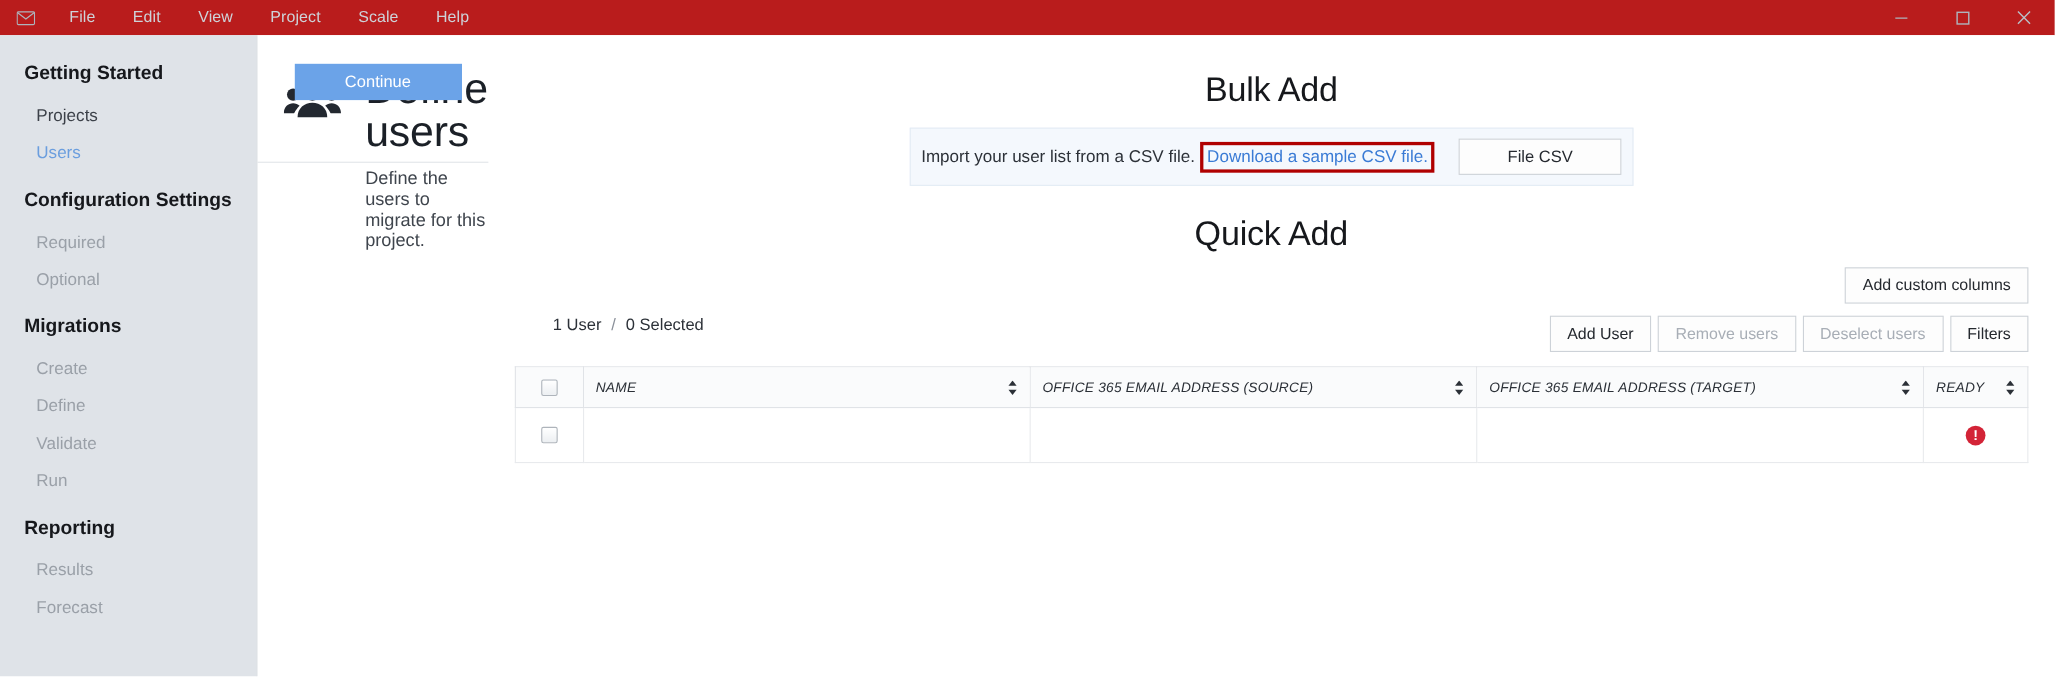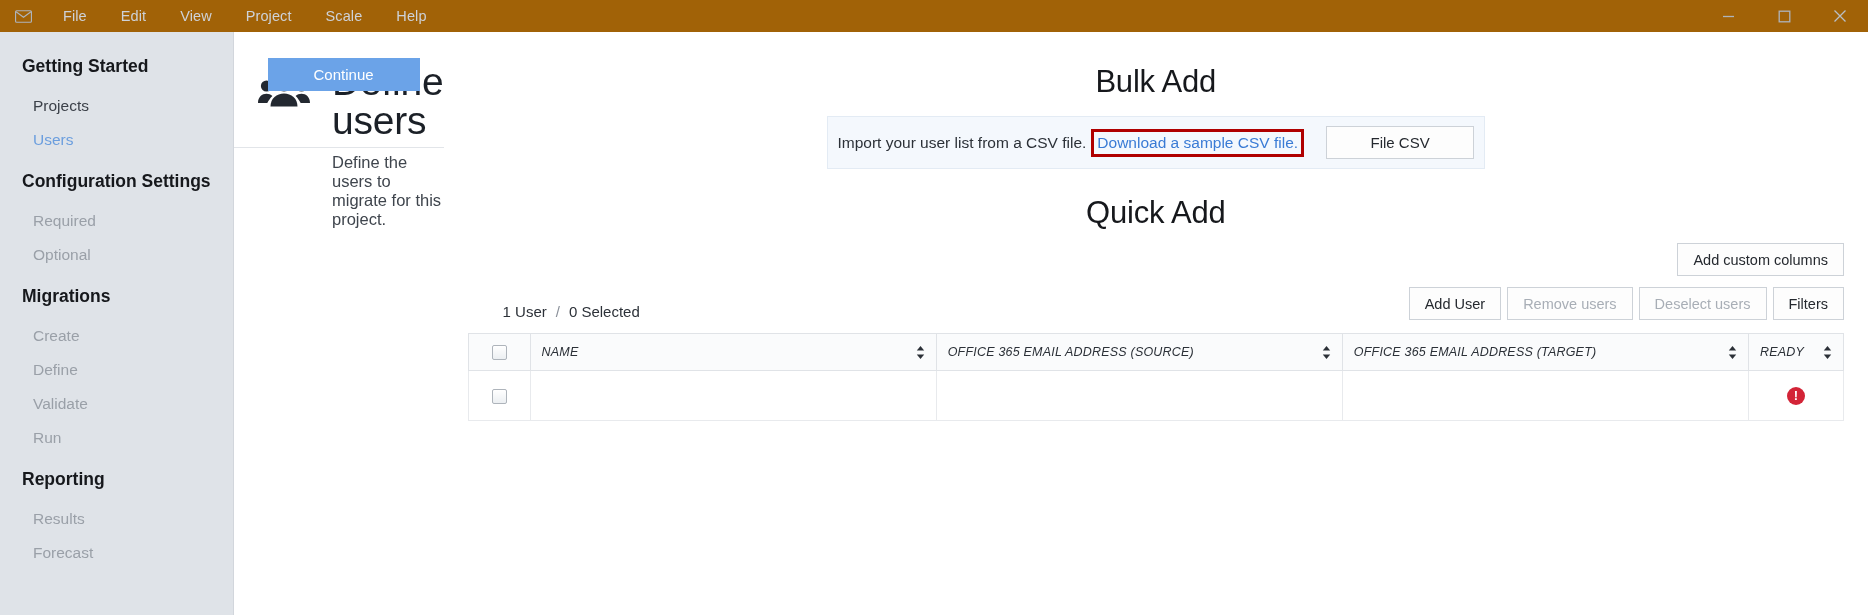--- a/index.html
+++ b/index.html
@@ -5,21 +5,21 @@
   * { box-sizing: border-box; margin: 0; padding: 0; }
   html, body {
     width: 1868px; height: 615px;
     font-family: "Liberation Sans", sans-serif;
     background: #ffffff; overflow: hidden;
   }
   .app { position: relative; width: 1868px; height: 615px; display: flex; flex-direction: column; }
 
   
   .titlebar {
-    height: 32px; background: #a16207; display: flex; align-items: center;
+    height: 32px; background: #b91c1c; display: flex; align-items: center;
     flex: 0 0 32px; color: #c9cdd3;
   }
   .tb-logo { width: 46px; display: flex; align-items: center; justify-content: center; }
   .tb-logo svg { width: 17px; height: 17px; display: block; }
   .menu { display: flex; align-items: center; height: 100%; }
   .menu-item {
     padding: 0 17px; height: 100%; display: flex; align-items: center;
     font-size: 14.5px; color: #ced2d8; letter-spacing: .1px; cursor: default;
   }
   .tb-spacer { flex: 1; }
@@ -102,21 +102,21 @@
     border: 1px solid #cdd2d8; font-size: 15px; color: #25292f;
     font-family: "Liberation Sans", sans-serif; cursor: pointer;
   }
 
   
   .quick-title { margin-top: 26px; }
   .toolbar-row-1 {
     display: flex; justify-content: flex-end; padding: 0 24px; margin-top: 12px;
   }
   .toolbar-row-2 {
-    display: flex; align-items: flex-end; padding: 0 24px; margin-top: 11px;
+    display: flex; align-items: flex-start; padding: 0 24px; margin-top: 11px;
   }
   .count-text { font-size: 15px; color: #2c3138; margin-left: 35px; }
   .count-sep { color: #8a9099; margin: 0 9px; }
   .tb-spacer2 { flex: 1; }
   .btn {
     height: 33px; background: #fdfdfd; border: 1px solid #cdd2d8;
     font-size: 14.5px; color: #25292f; padding: 0 15px; cursor: pointer;
     font-family: "Liberation Sans", sans-serif; white-space: nowrap;
   }
   .btn.disabled { color: #a8aeb6; cursor: default; background: #fdfdfd; }

